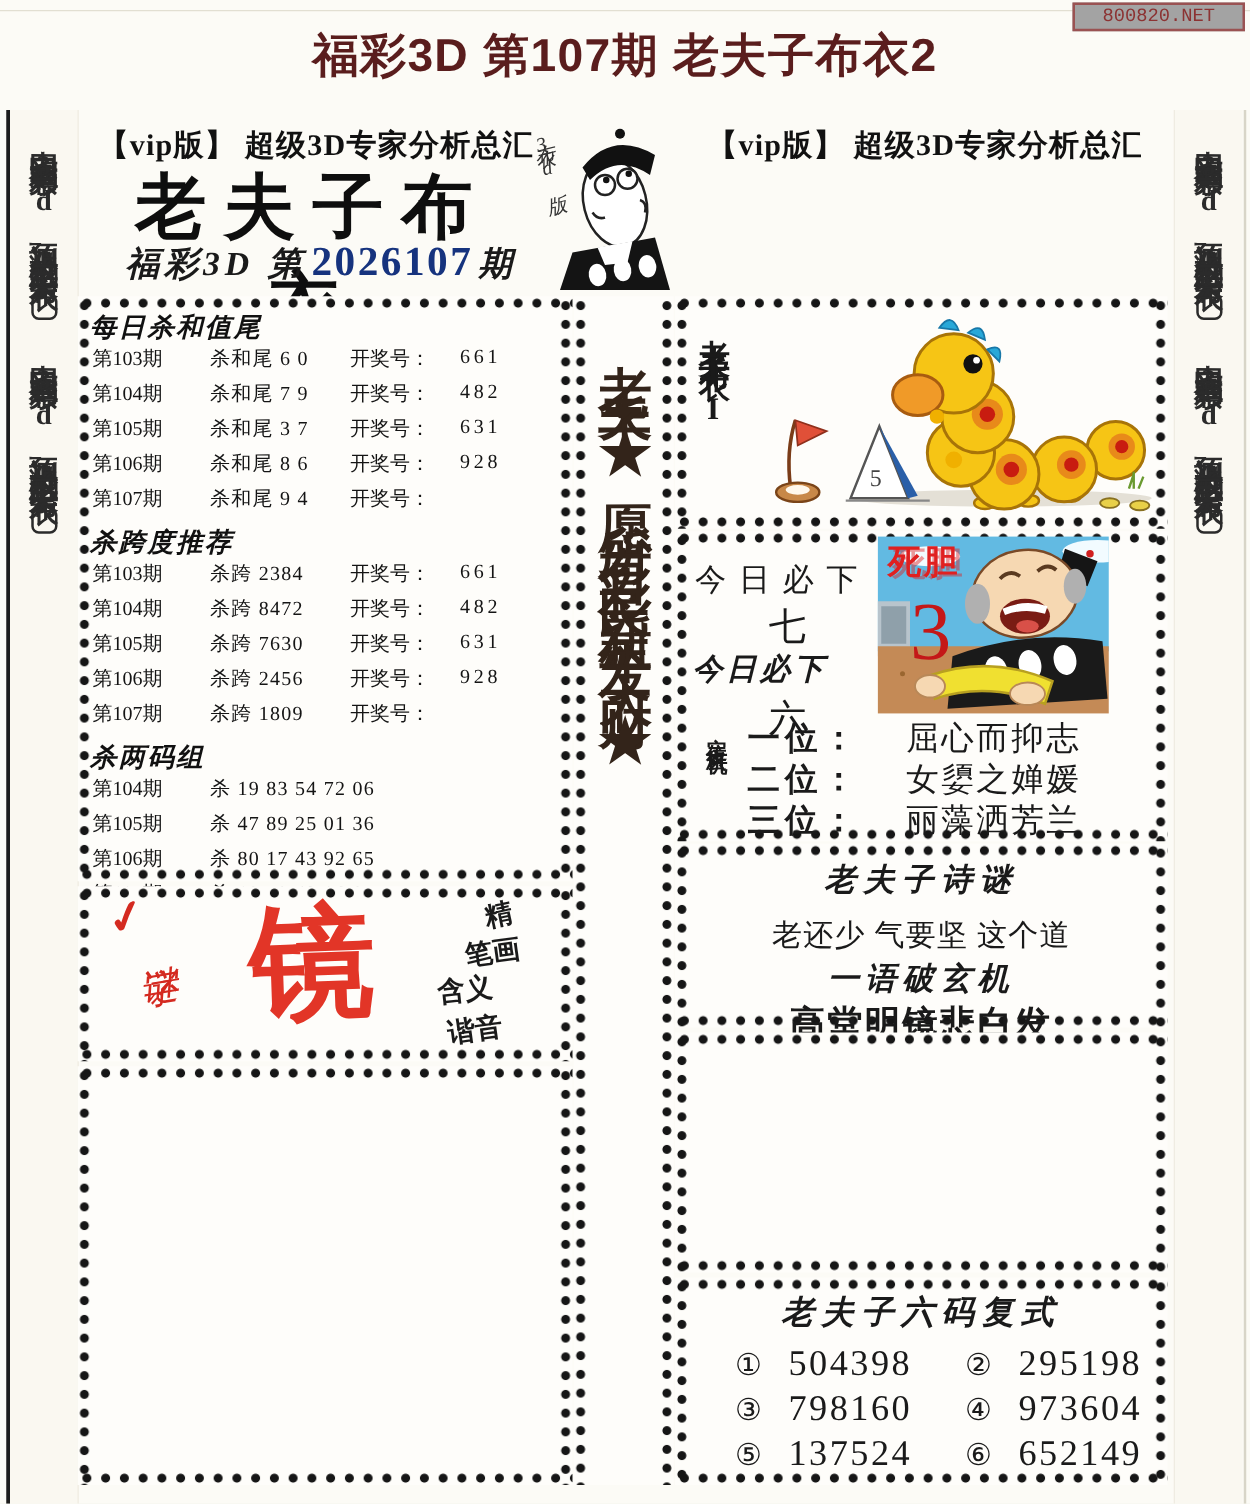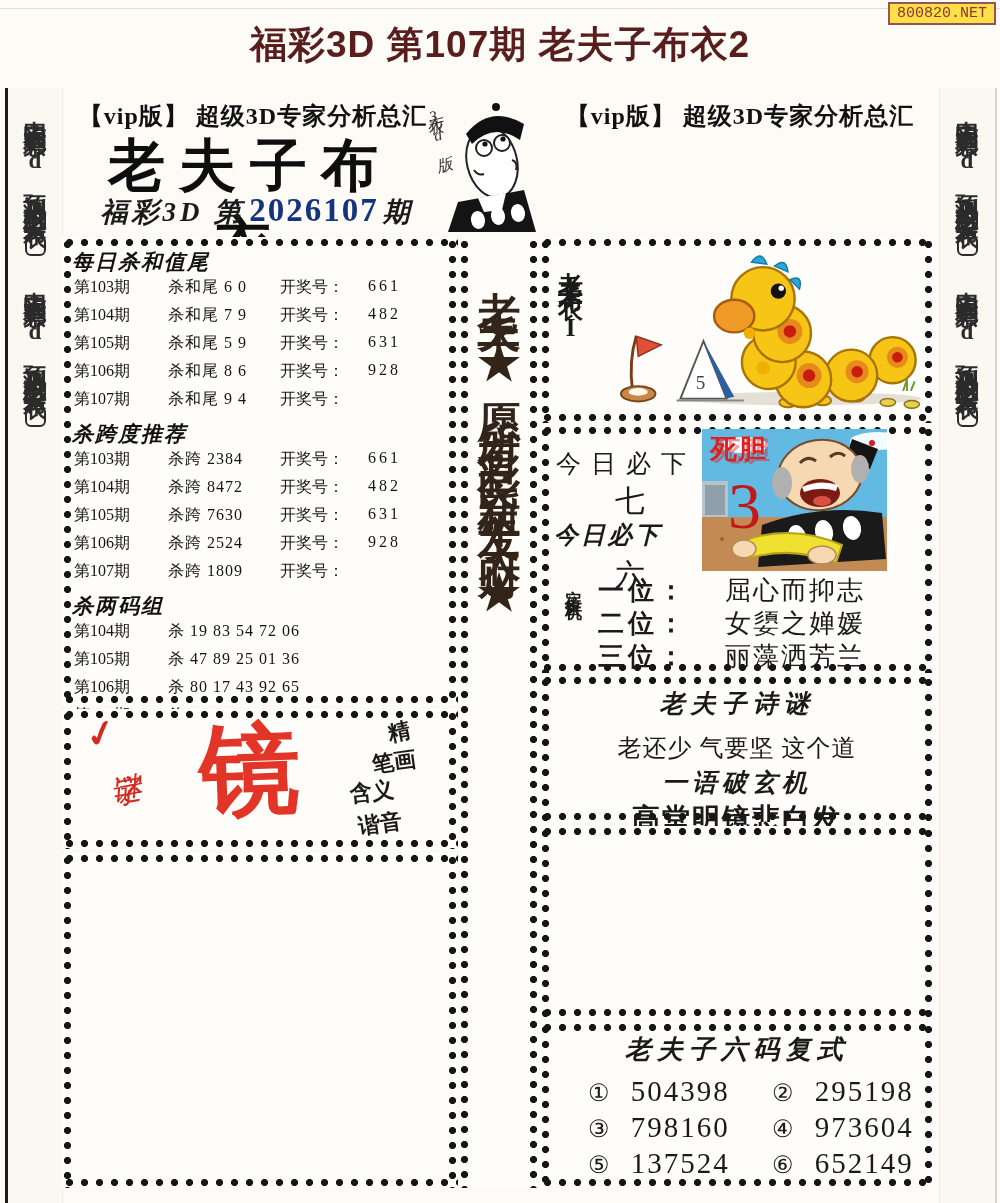--- a/index.html
+++ b/index.html
@@ -59,21 +59,21 @@
 </style>
 </head>
 <body>
 
 <div id="page">
 
   <div class="abs" style="left:0;top:8px;width:1000px;height:1px;background:#e2dfd2;"></div>
   <div class="abs" style="left:5px;top:88px;bottom:0;width:3px;background:#1c1c1c;"></div>
   <div class="abs" style="left:995px;top:88px;bottom:0;width:2px;background:#d8d5c8;"></div>
 
-  <div class="abs mono" style="right:4px;top:2px;padding:1px 7px;font-size:15px;color:#8c3333;border:2px solid #9a5252;background:#fde047;">800820.NET</div>
+  <div class="abs mono" style="right:4px;top:2px;padding:1px 22px;font-size:15px;color:#8c3333;border:2px solid #9a5252;background:#a3a3a3;">800820.NET</div>
 
   <div class="abs ctr sans" style="left:0;top:20px;width:1000px;font-size:37px;font-weight:900;color:#5a1d1d;letter-spacing:1px;">福彩3D 第107期 老夫子布衣2</div>
 
   <div class="strip" style="left:8px;border-right:1px solid #efece2;">
     <div class="strip-inner">
       <div class="strip-run">中国福利彩票3d预测分析总汇老夫子布衣</div>
       <span class="cloth-icon"></span>
       <span class="cloth-icon"></span>
       <div class="strip-run">中国福利彩票3d预测分析总汇老夫子布衣</div>
       <span class="cloth-icon"></span>
@@ -131,21 +131,21 @@
         <span class="c-draw">661</span>
       </div>
       <div class="datarow">
         <span class="c-issue">第104期</span>
         <span class="c-kill">杀和尾 7 9</span>
         <span class="c-dlabel">开奖号：</span>
         <span class="c-draw">482</span>
       </div>
       <div class="datarow">
         <span class="c-issue">第105期</span>
-        <span class="c-kill">杀和尾 5 9</span>
+        <span class="c-kill">杀和尾 3 7</span>
         <span class="c-dlabel">开奖号：</span>
         <span class="c-draw">631</span>
       </div>
       <div class="datarow">
         <span class="c-issue">第106期</span>
         <span class="c-kill">杀和尾 8 6</span>
         <span class="c-dlabel">开奖号：</span>
         <span class="c-draw">928</span>
       </div>
       <div class="datarow">
@@ -169,21 +169,21 @@
         <span class="c-draw">482</span>
       </div>
       <div class="datarow">
         <span class="c-issue">第105期</span>
         <span class="c-kill">杀跨 7630</span>
         <span class="c-dlabel">开奖号：</span>
         <span class="c-draw">631</span>
       </div>
       <div class="datarow">
         <span class="c-issue">第106期</span>
-        <span class="c-kill">杀跨 2524</span>
+        <span class="c-kill">杀跨 2456</span>
         <span class="c-dlabel">开奖号：</span>
         <span class="c-draw">928</span>
       </div>
       <div class="datarow">
         <span class="c-issue">第107期</span>
         <span class="c-kill">杀跨 1809</span>
         <span class="c-dlabel">开奖号：</span>
         <span class="c-draw"></span>
       </div>
 

